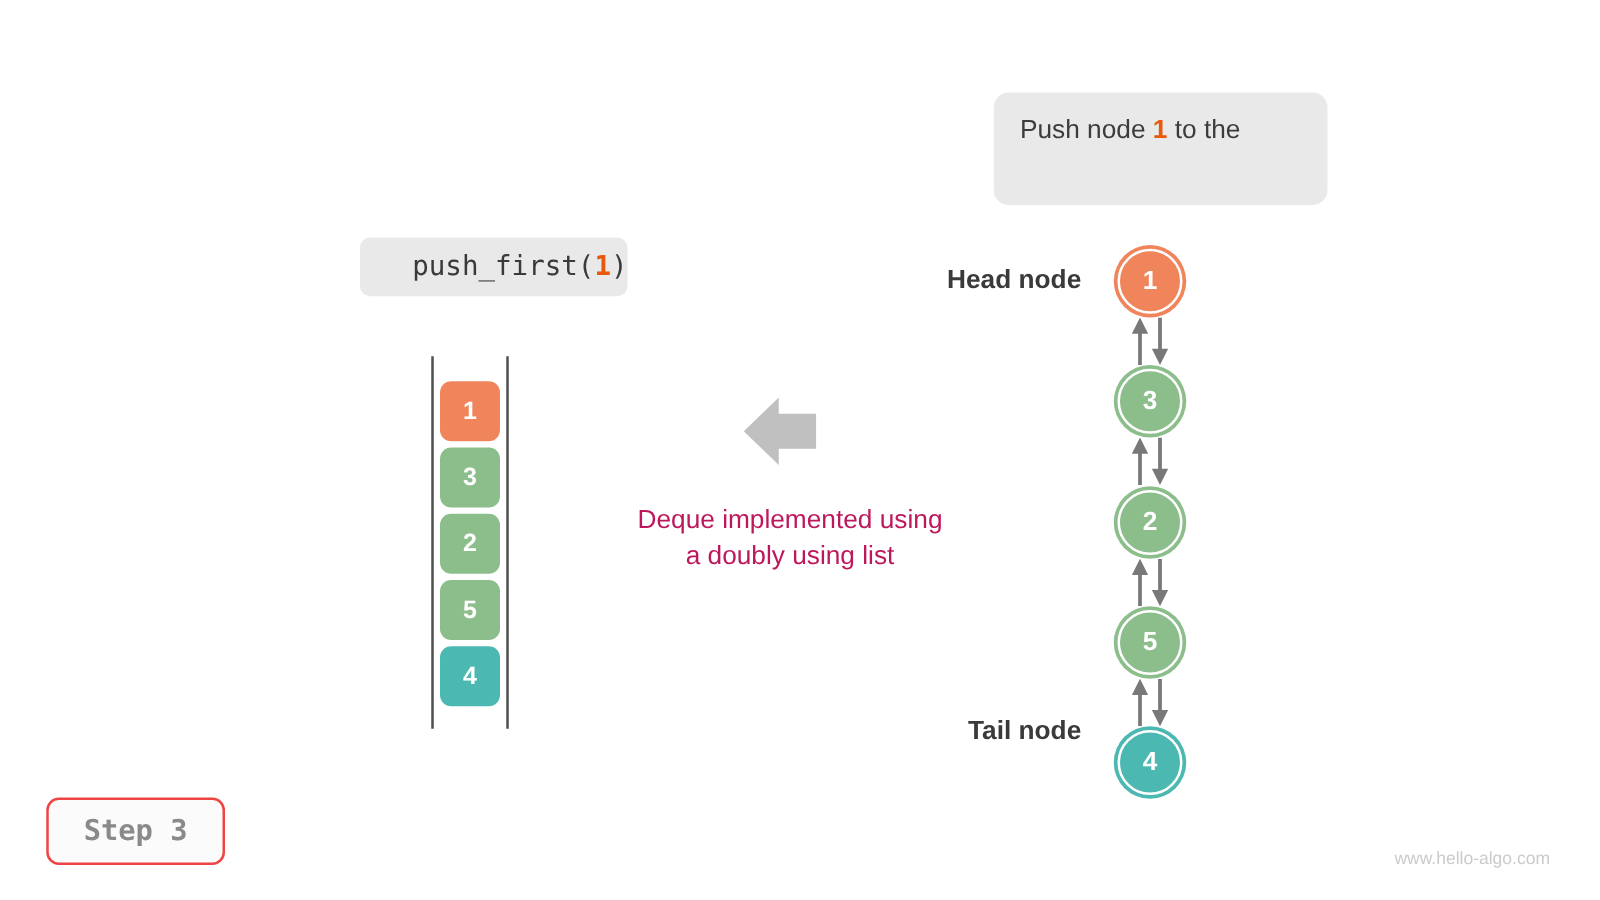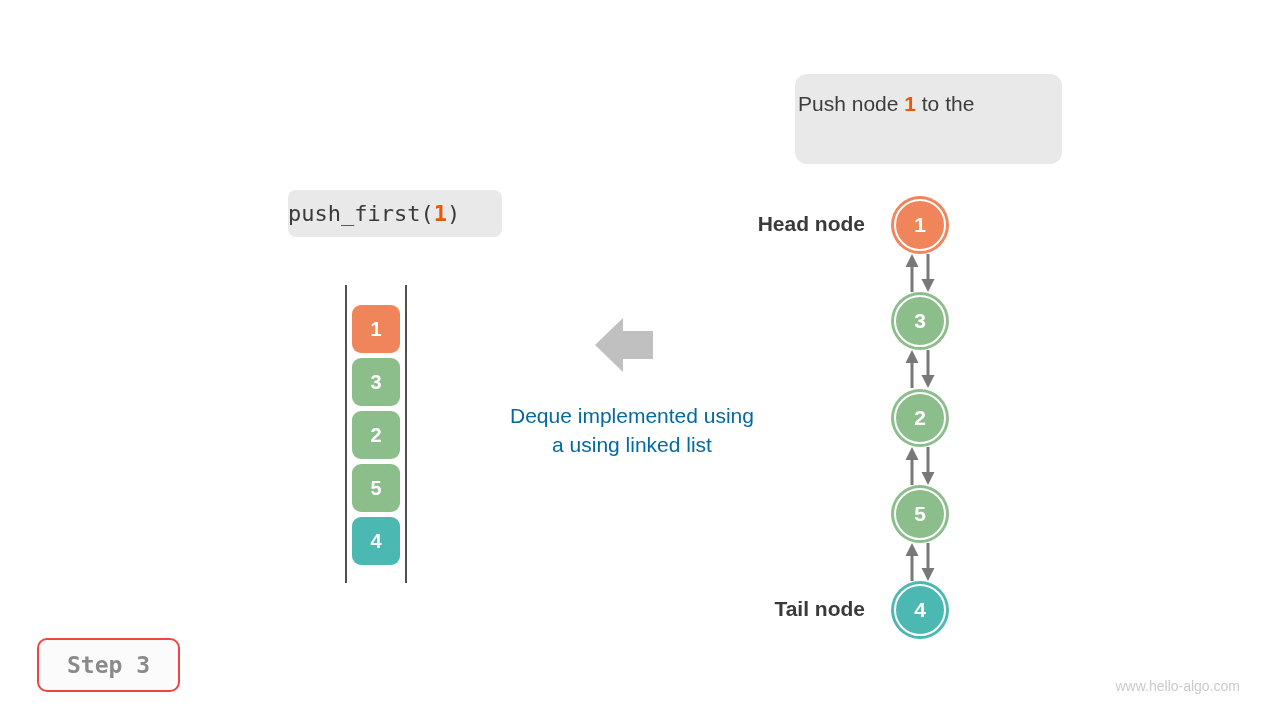--- a/index.html
+++ b/index.html
@@ -4,63 +4,63 @@
 <style>
   html,body{margin:0;padding:0;background:#ffffff;}
   .canvas{
     position:relative;width:1280px;height:720px;overflow:hidden;background:#ffffff;
     font-family:"Liberation Sans","DejaVu Sans",sans-serif;
   }
   
   .callout{
     position:absolute;left:795px;top:74px;width:267px;height:90px;
     background:#e9e9e9;border-radius:12px;box-sizing:border-box;
-    padding:15px 0 0 3px;color:#3c3c3c;font-size:21px;line-height:30px;
+    padding:15px 0 0 21px;color:#3c3c3c;font-size:21px;line-height:30px;
   }
   .callout .accent{color:#e8590c;font-weight:700;}
   
   .codebox{
     position:absolute;left:288px;top:190px;width:214px;height:47px;
-    background:#e9e9e9;border-radius:8px;text-align:left;line-height:47px;
+    background:#e9e9e9;border-radius:8px;text-align:right;line-height:47px;
     font-family:"DejaVu Sans Mono","Liberation Mono",monospace;
     font-size:22px;color:#3a3a3a;white-space:pre;
   }
   .codebox .accent{color:#e8590c;font-weight:700;}
   
   .stack-line{position:absolute;top:285px;width:2px;height:298px;background:#4f4f4f;}
   .stack-line.left{left:345px;}
   .stack-line.right{left:405px;}
   .stack-cell{
     position:absolute;left:352px;width:48px;height:48px;border-radius:9px;
     color:#ffffff;font-weight:700;font-size:20px;text-align:center;line-height:48px;
   }
   
   .big-arrow{position:absolute;left:595px;top:318px;}
   
   .caption{
     position:absolute;left:452px;top:401px;width:360px;text-align:center;
-    color:#0369a1;font-size:21px;line-height:29px;
+    color:#be185d;font-size:21px;line-height:29px;
   }
   
   .node{
     position:absolute;left:891px;width:58px;height:58px;border-radius:50%;
     color:#ffffff;font-weight:700;font-size:21px;text-align:center;line-height:58px;
   }
   .node::after{
     content:"";position:absolute;left:3px;top:3px;right:3px;bottom:3px;
     border:2px solid #ffffff;border-radius:50%;box-sizing:border-box;
   }
   .connector{position:absolute;left:900px;width:40px;}
   
   .side-label{
     position:absolute;right:415px;color:#3a3a3a;font-weight:700;font-size:21px;
     text-align:left;white-space:nowrap;
   }
   .side-label.head{top:212px;}
-  .side-label.tail{top:597px;}
+  .side-label.tail{top:573px;}
   
   .stepbox{
     position:absolute;left:37px;top:638px;width:143px;height:54px;box-sizing:border-box;
     background:#fbfbfb;border:2px solid #ef4444;border-radius:10px;
     text-align:center;line-height:50px;
     font-family:"DejaVu Sans Mono","Liberation Mono",monospace;
     font-weight:700;font-size:23px;color:#8a8a8a;
   }
   
   .watermark{
@@ -91,21 +91,21 @@
         <div class="stack-cell" style="top: 517px; background: rgb(75, 184, 177);">4</div>
       </div>
   </div>
 
   <svg class="big-arrow" width="58" height="54" viewBox="0 0 58 54">
     <polygon points="0,27 28,0 28,13 58,13 58,41 28,41 28,54" fill="#c0c0c0"></polygon>
   </svg>
 
   <div class="caption">
     <div>Deque implemented using</div>
-    <div>a using linked list</div>
+    <div>a doubly using list</div>
   </div>
 
   <div class="side-label head">Head node</div>
   <div class="side-label tail">Tail node</div>
 
   <div id="list-nodes">
       <div class="node" style="top: 196px; background: rgb(240, 133, 91);">1</div>
       <svg class="connector" width="40" height="38" viewBox="0 0 40 38" style="top: 254px;">
         <line x1="12" y1="6" x2="12" y2="38" stroke="#787878" stroke-width="3"></line>
         <polygon points="12,0 5.5,13 18.5,13" fill="#787878"></polygon>

